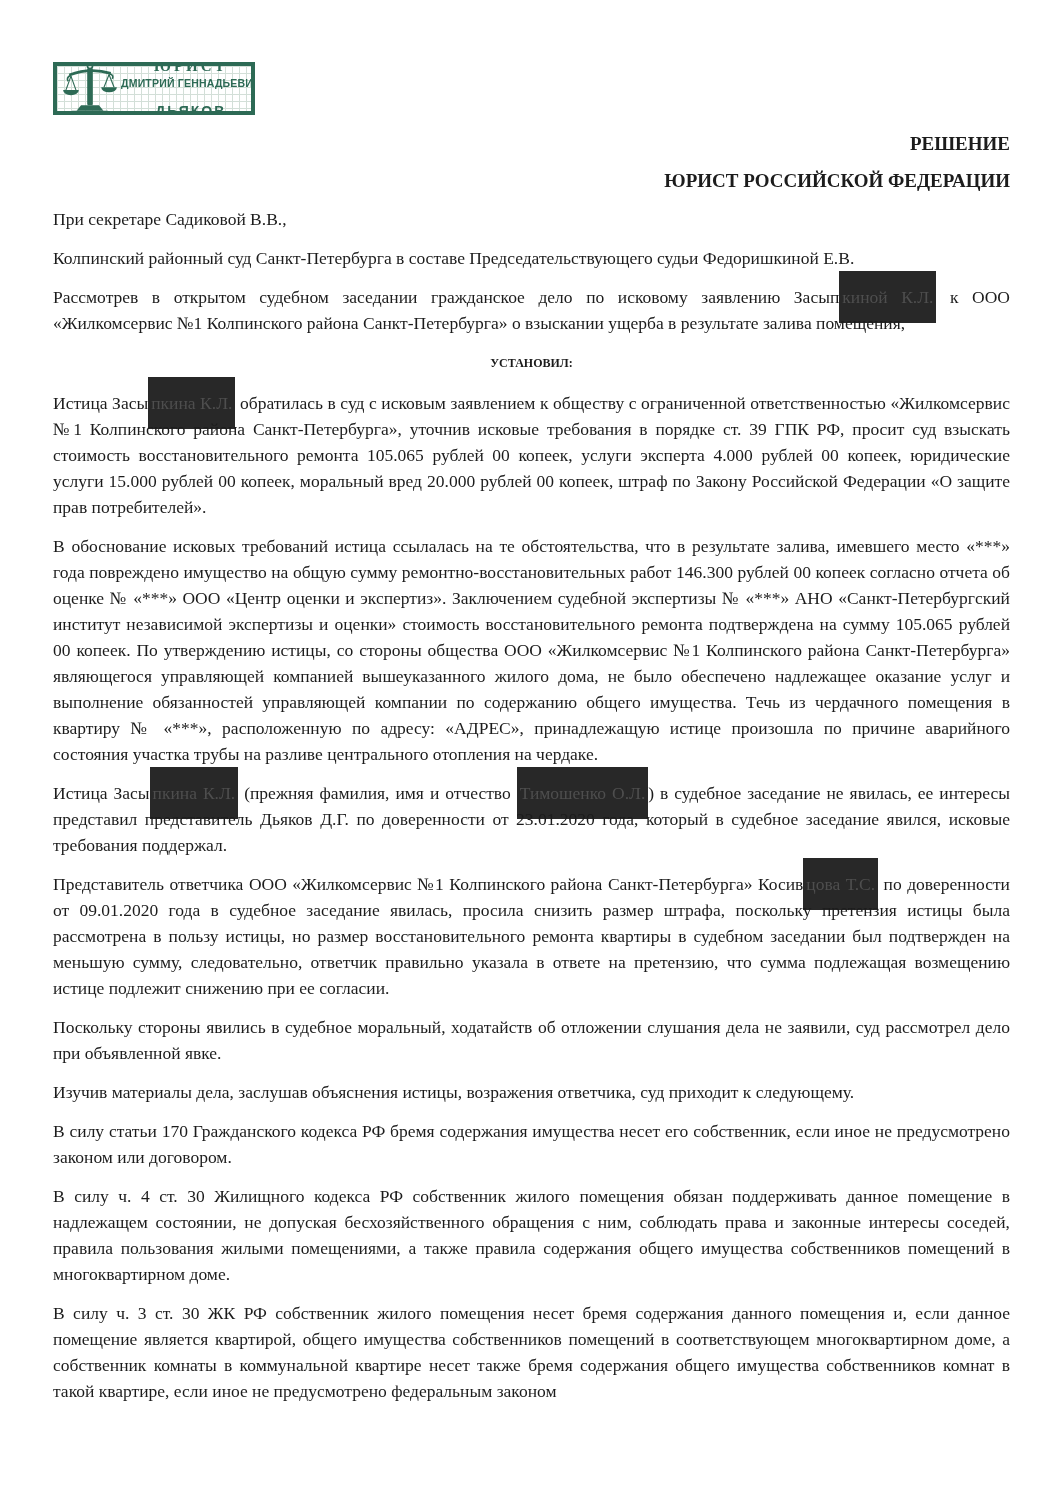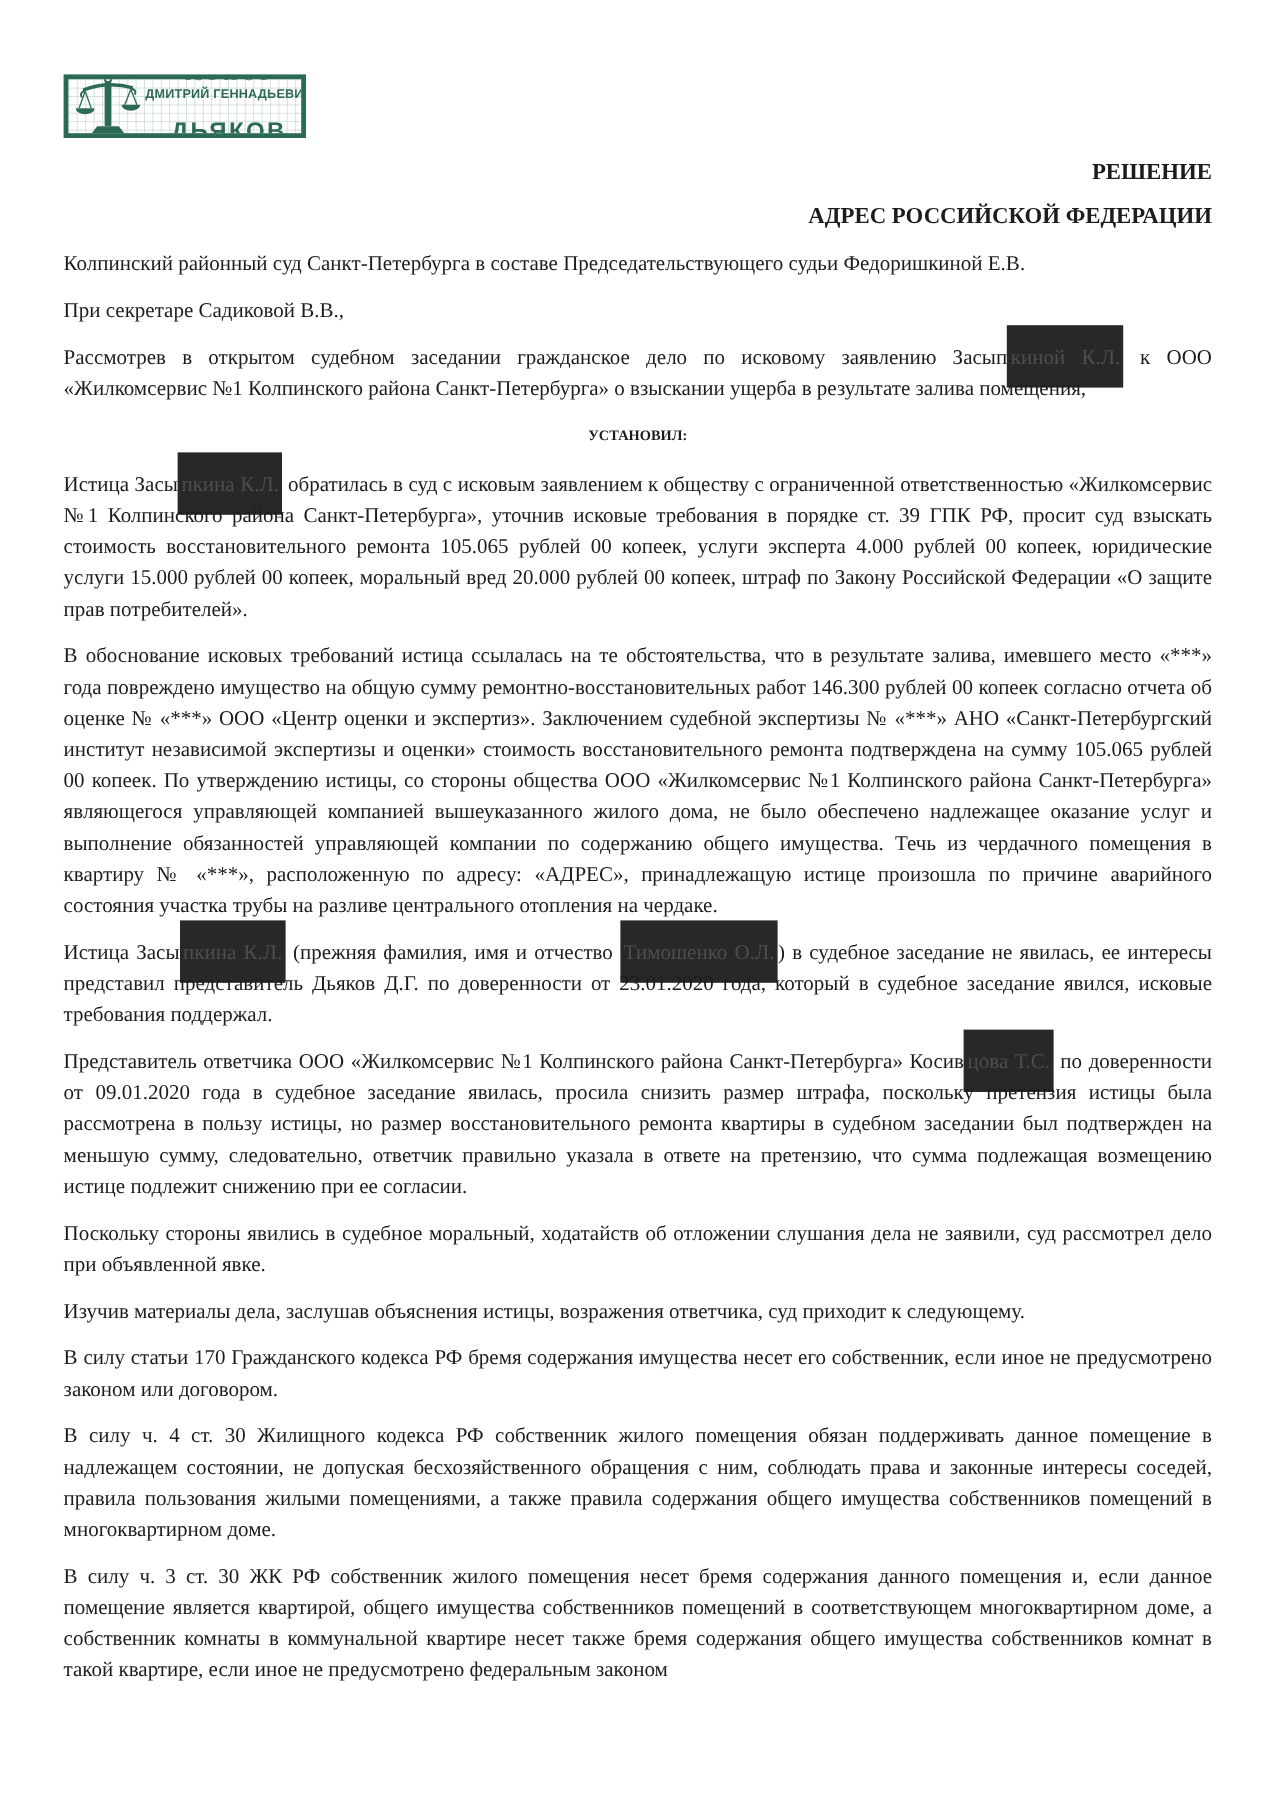--- a/index.html
+++ b/index.html
@@ -61,21 +61,21 @@
     font-family: "Liberation Sans", sans-serif;
     font-weight: bold;
     font-size: 10.5px;
     letter-spacing: 0.2px;
     margin-top: 3px;
     white-space: nowrap;
   }
   .logo-surname {
     font-family: "Liberation Sans", sans-serif;
     font-weight: bold;
-    font-size: 20px;
+    font-size: 14px;
     letter-spacing: 2px;
     margin-top: 15px;
     text-decoration: underline;
   }
   
   .doc-title {
     margin: 18px 0 0 0;
     text-align: right;
     font-size: 19px;
     font-weight: bold;
@@ -130,25 +130,25 @@
       </svg>
     </span>
     <div class="logo-text">
       <div class="logo-title">ЮРИСТ</div>
       <div class="logo-name">ДМИТРИЙ ГЕННАДЬЕВИЧ</div>
       <div class="logo-surname">ДЬЯКОВ</div>
     </div>
   </div>
 
   <h1 class="doc-title">РЕШЕНИЕ</h1>
-  <h1 class="doc-title second">АДРЕС РОССИЙСКОЙ ФЕДЕРАЦИИ</h1>
+  <h1 class="doc-title second">ЮРИСТ РОССИЙСКОЙ ФЕДЕРАЦИИ</h1>
 
   <div id="paras-before">
+      <p class="para">При секретаре Садиковой В.В.,</p>
       <p class="para">Колпинский районный суд Санкт-Петербурга в составе Председательствующего судьи Федоришкиной Е.В.</p>
-      <p class="para">При секретаре Садиковой В.В.,</p>
       <p class="para">Рассмотрев в открытом судебном заседании гражданское дело по исковому заявлению Засып<span class="redacted">киной К.Л.</span> к ООО «Жилкомсервис №1 Колпинского района Санкт-Петербурга» о взыскании ущерба в результате залива помещения,</p>
     </div>
 
   <h2 class="section-heading">УСТАНОВИЛ:</h2>
 
   <div id="paras-after">
       <p class="para">Истица Засы<span class="redacted">пкина К.Л.</span> обратилась в суд с исковым заявлением к обществу с ограниченной ответственностью «Жилкомсервис №1 Колпинского района Санкт-Петербурга», уточнив исковые требования в порядке ст. 39 ГПК РФ, просит суд взыскать стоимость восстановительного ремонта 105.065 рублей 00 копеек, услуги эксперта 4.000 рублей 00 копеек, юридические услуги 15.000 рублей 00 копеек, моральный вред 20.000 рублей 00 копеек, штраф по Закону Российской Федерации «О защите прав потребителей».</p>
       <p class="para">В обоснование исковых требований истица ссылалась на те обстоятельства, что в результате залива, имевшего место «***» года повреждено имущество на общую сумму ремонтно-восстановительных работ 146.300 рублей 00 копеек согласно отчета об оценке № «***» ООО «Центр оценки и экспертиз». Заключением судебной экспертизы № «***» АНО «Санкт-Петербургский институт независимой экспертизы и оценки» стоимость восстановительного ремонта подтверждена на сумму 105.065 рублей 00 копеек. По утверждению истицы, со стороны общества ООО «Жилкомсервис №1 Колпинского района Санкт-Петербурга» являющегося управляющей компанией вышеуказанного жилого дома, не было обеспечено надлежащее оказание услуг и выполнение обязанностей управляющей компании по содержанию общего имущества. Течь из чердачного помещения в квартиру № «***», расположенную по адресу: «АДРЕС», принадлежащую истице произошла по причине аварийного состояния участка трубы на разливе центрального отопления на чердаке.</p>
       <p class="para">Истица Засы<span class="redacted">пкина К.Л.</span> (прежняя фамилия, имя и отчество <span class="redacted">Тимошенко О.Л.</span>) в судебное заседание не явилась, ее интересы представил представитель Дьяков Д.Г. по доверенности от 23.01.2020 года, который в судебное заседание явился, исковые требования поддержал.</p>
       <p class="para">Представитель ответчика ООО «Жилкомсервис №1 Колпинского района Санкт-Петербурга» Косив<span class="redacted">цова Т.С.</span> по доверенности от 09.01.2020 года в судебное заседание явилась, просила снизить размер штрафа, поскольку претензия истицы была рассмотрена в пользу истицы, но размер восстановительного ремонта квартиры в судебном заседании был подтвержден на меньшую сумму, следовательно, ответчик правильно указала в ответе на претензию, что сумма подлежащая возмещению истице подлежит снижению при ее согласии.</p>

